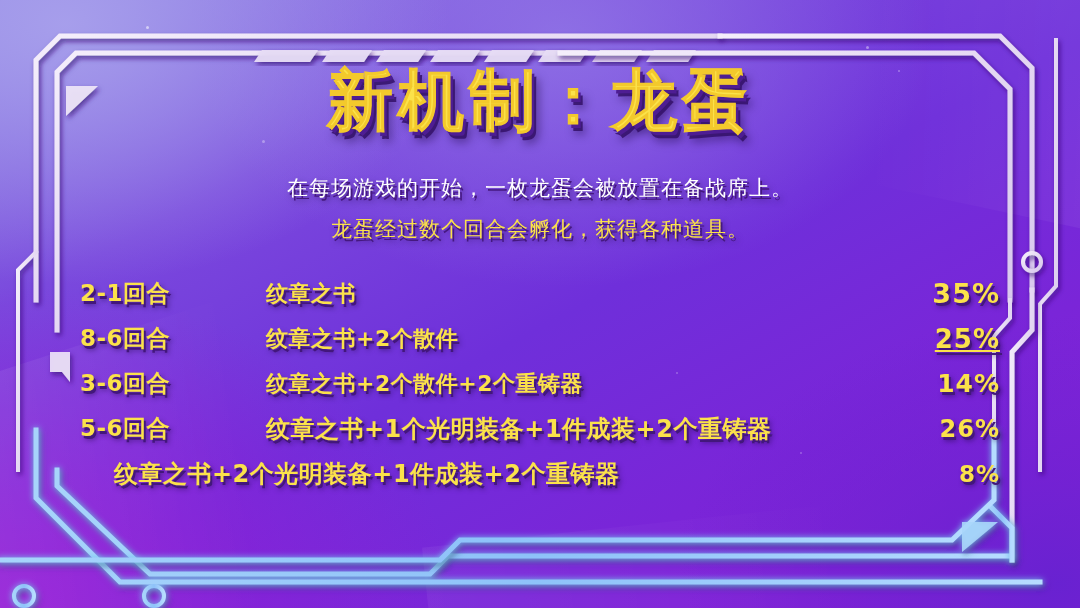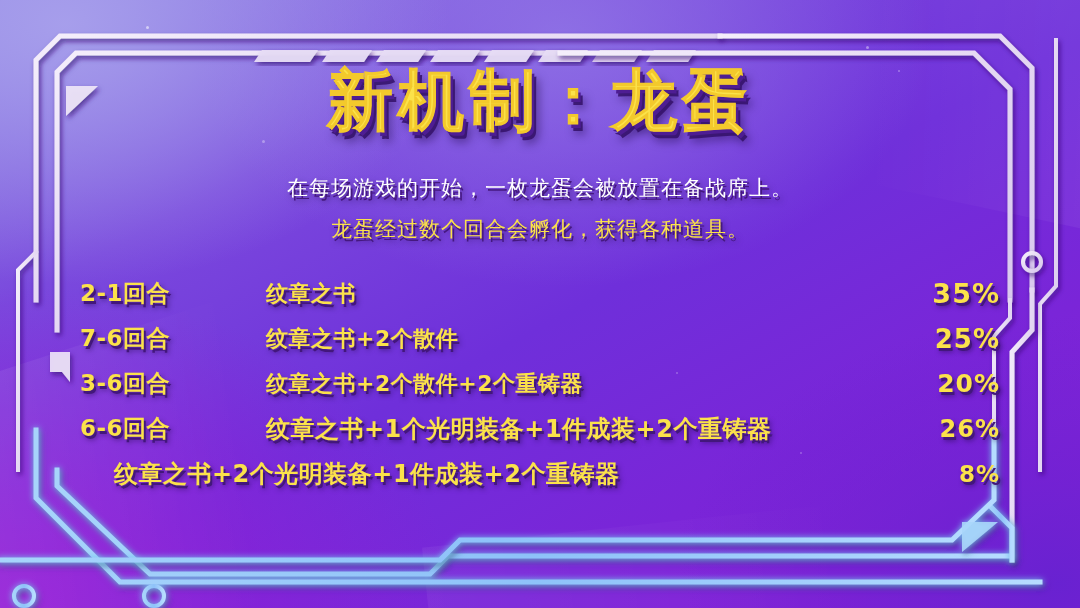--- a/index.html
+++ b/index.html
@@ -137,21 +137,21 @@
   }
   .chance {
     width: 100px;
     flex: 0 0 100px;
     text-align: right;
     font-size: 26px;
     letter-spacing: 1px;
   }
   
   .row:nth-child(1) .chance { font-size: 27px; }
-  .row:nth-child(2) .chance { font-size: 26px; }
+  .row:nth-child(2) .chance { font-size: 26px; text-decoration: underline; }
   .row:nth-child(3) .chance { font-size: 25px; }
   .row:nth-child(4) .chance { font-size: 24px; }
   .row:nth-child(5) .chance { font-size: 23px; }
   .row:nth-child(4) .reward,
   .row:nth-child(5) .reward { font-size: 24px; }
 </style>
 </head>
 <body>
 
 <div id="stage">
@@ -259,33 +259,33 @@
 
     <div class="table">
 
       <div class="row">
         <div class="round">2-1回合</div>
         <div class="reward">纹章之书</div>
         <div class="chance">35%</div>
       </div>
 
       <div class="row">
-        <div class="round">7-6回合</div>
+        <div class="round">8-6回合</div>
         <div class="reward">纹章之书+2个散件</div>
         <div class="chance">25%</div>
       </div>
 
       <div class="row">
         <div class="round">3-6回合</div>
         <div class="reward">纹章之书+2个散件+2个重铸器</div>
-        <div class="chance">20%</div>
-      </div>
-
-      <div class="row">
-        <div class="round">6-6回合</div>
+        <div class="chance">14%</div>
+      </div>
+
+      <div class="row">
+        <div class="round">5-6回合</div>
         <div class="reward">纹章之书+1个光明装备+1件成装+2个重铸器</div>
         <div class="chance">26%</div>
       </div>
 
       <div class="row">
         <div class="reward">纹章之书+2个光明装备+1件成装+2个重铸器</div>
         <div class="chance">8%</div>
       </div>
 
     </div>

